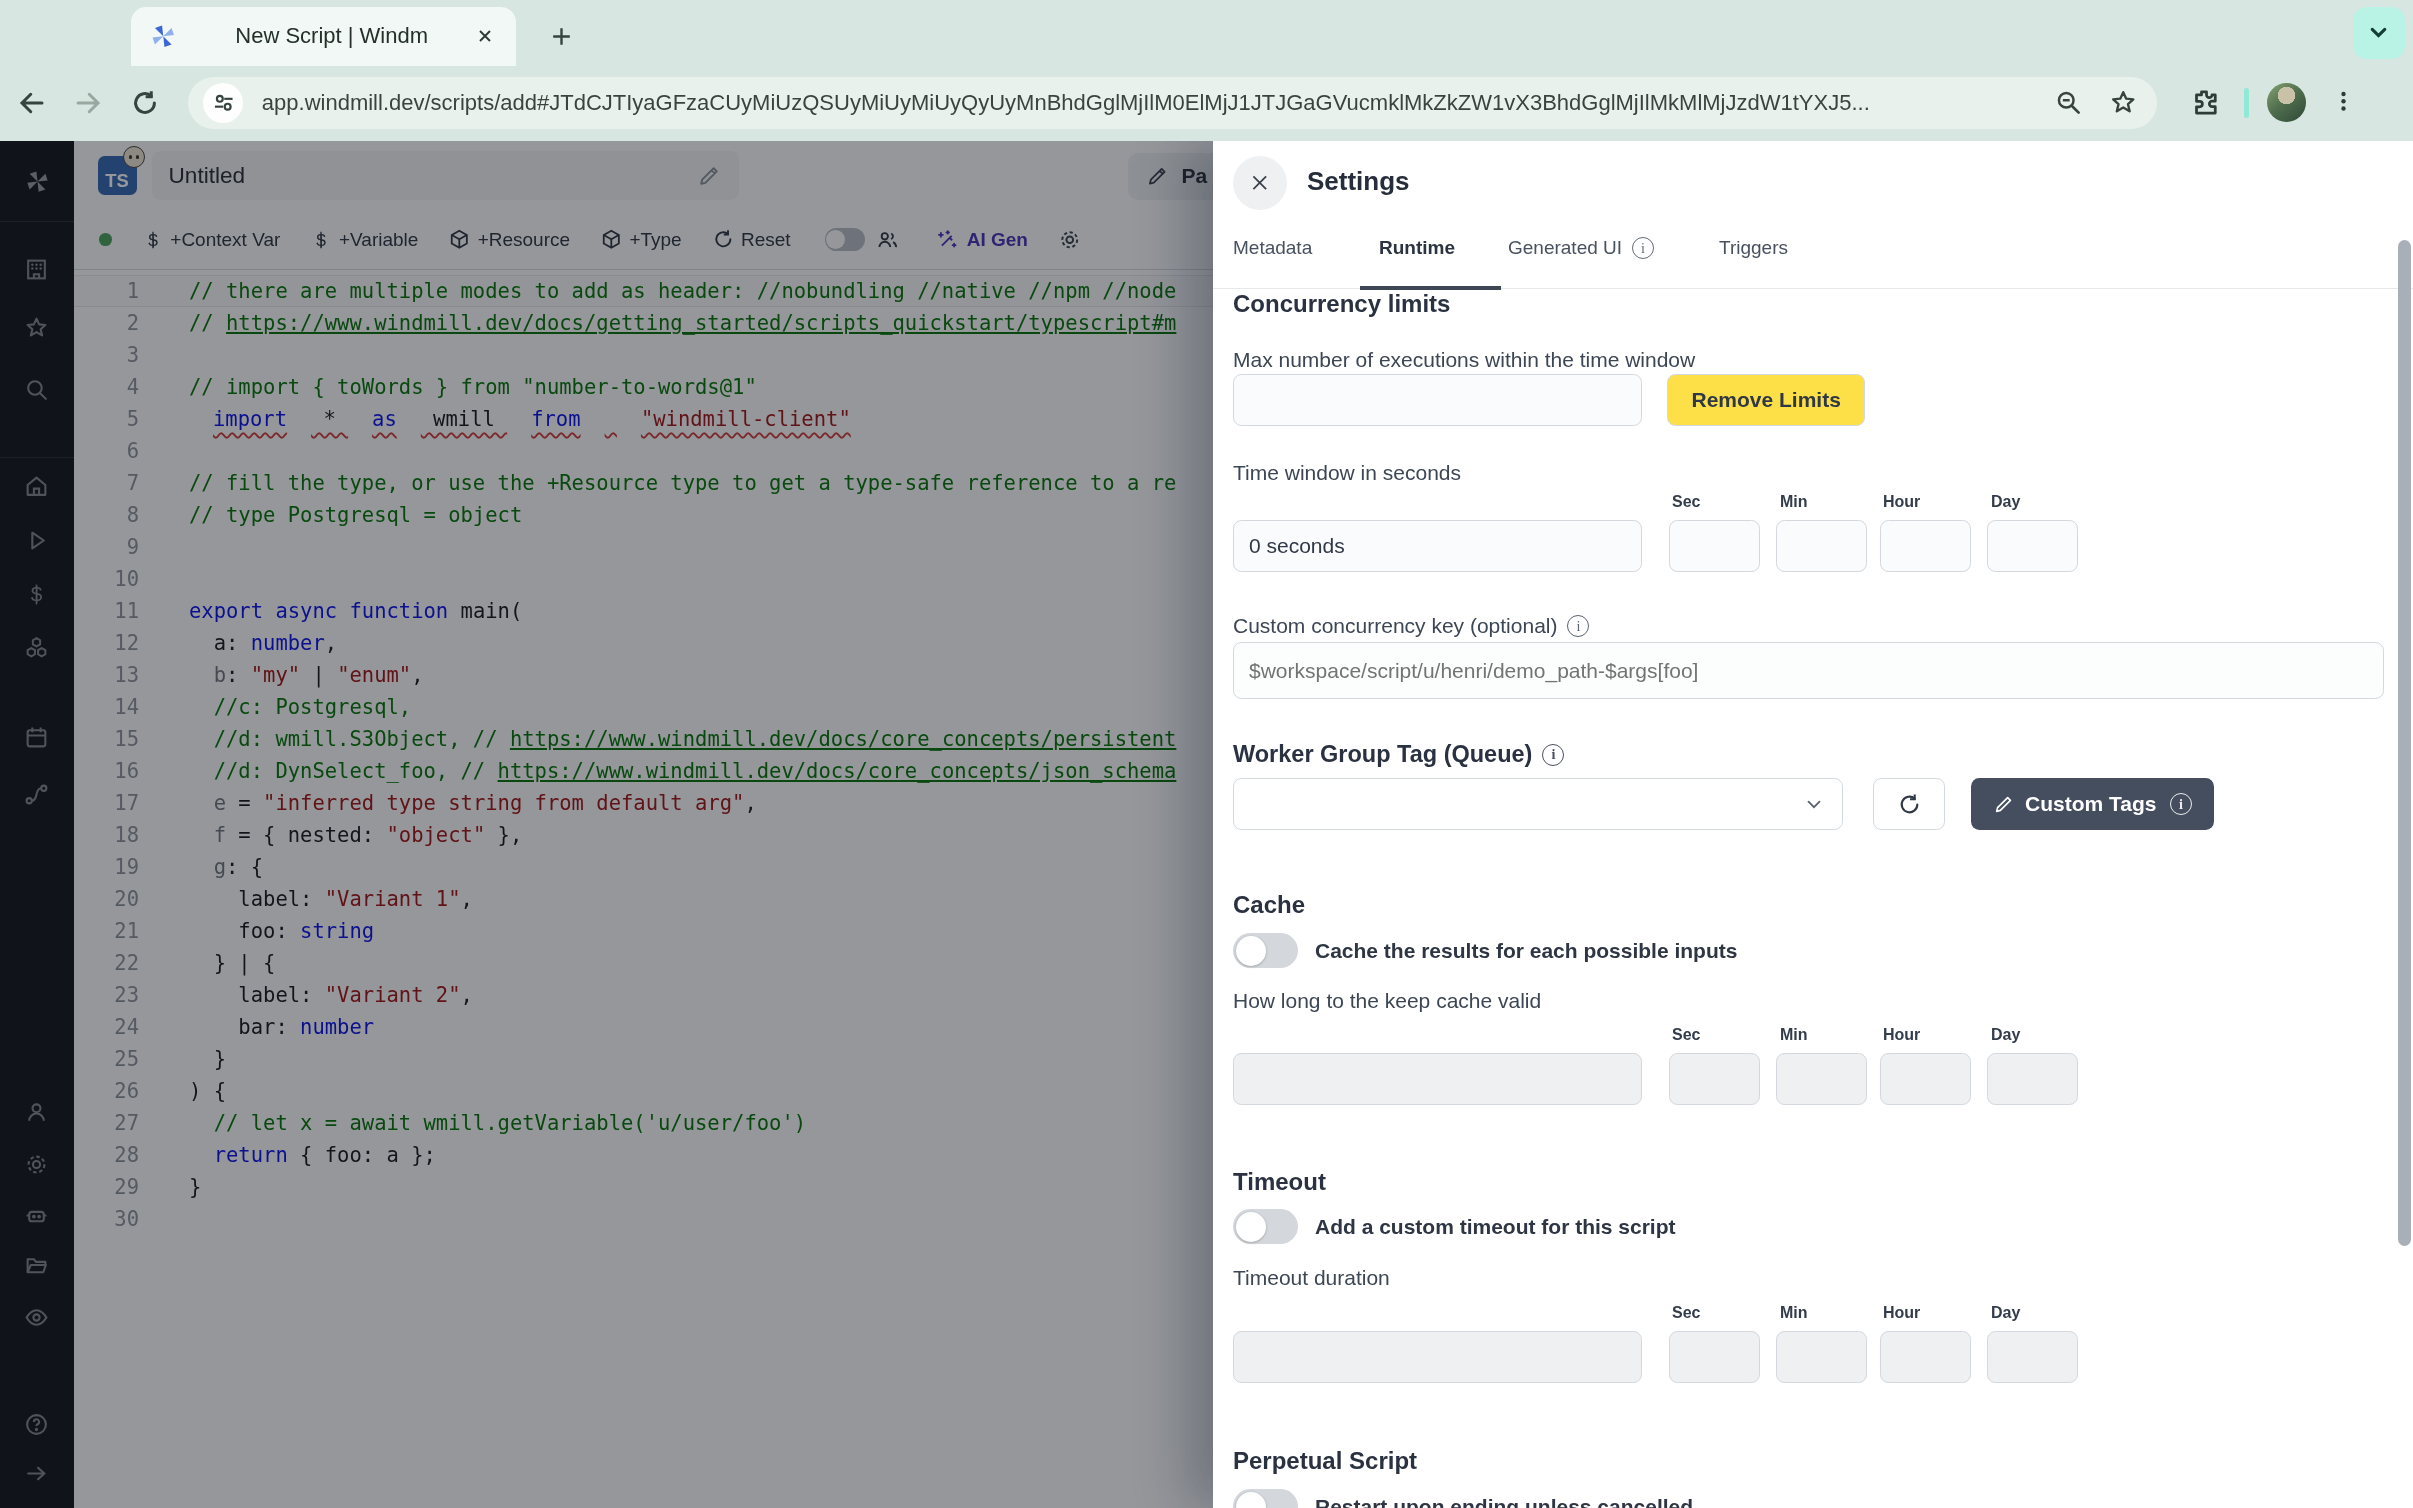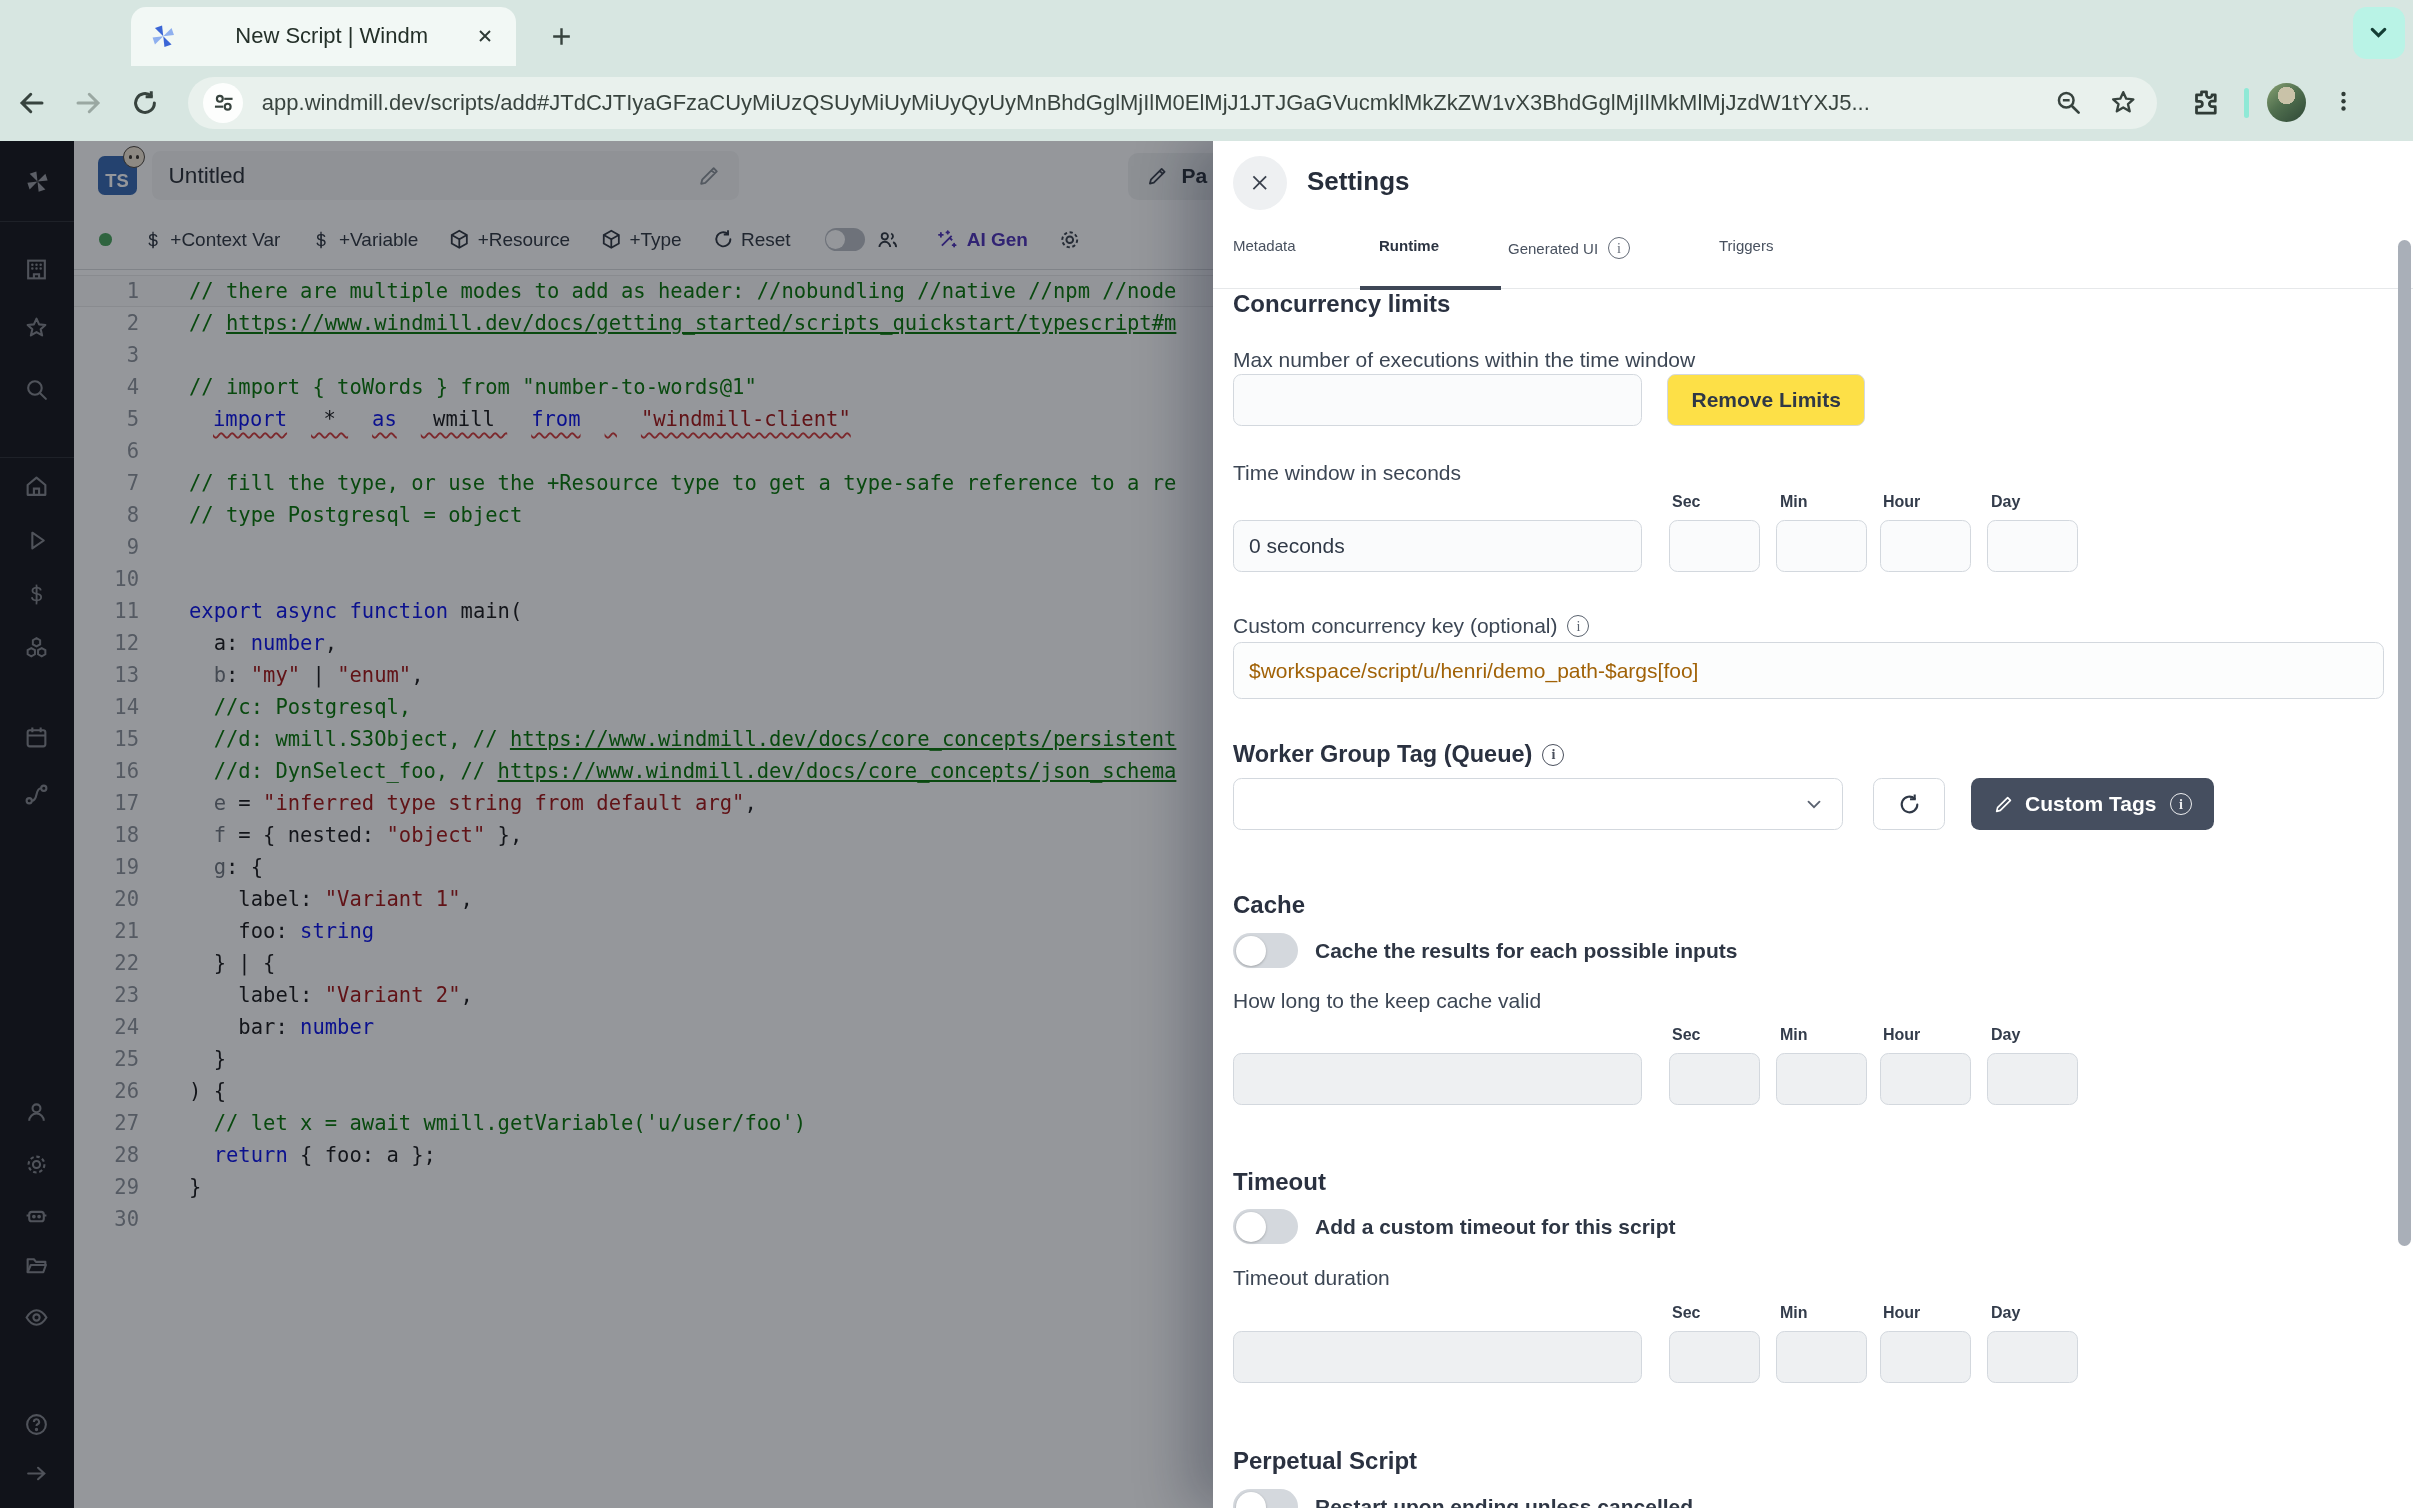--- a/index.html
+++ b/index.html
@@ -78,21 +78,21 @@
 
   .dim{position:absolute;left:0;top:0;bottom:0;width:1213px;background:rgba(14,19,28,0.44);z-index:5;}
 
   
   .drawer{position:absolute;right:0;top:0;width:1200px;height:100%;background:#fff;z-index:10;
           box-shadow:-25px 0 50px rgba(15,23,42,.28);overflow:hidden;}
   .close-btn{position:absolute;left:20px;top:15px;width:54px;height:54px;border-radius:50%;background:#eef0f2;
              display:flex;align-items:center;justify-content:center;font-size:25px;color:#3a414d;}
   .drawer-title{position:absolute;left:94px;top:25px;font-size:26px;font-weight:bold;color:#272e3b;}
   .tabs{position:absolute;left:0;top:81px;width:100%;height:67px;border-bottom:1.7px solid #e6e8ea;}
-  .tab-lbl{position:absolute;top:15px;font-size:15px;color:#48515f;display:flex;align-items:center;}
+  .tab-lbl{position:absolute;top:15px;font-size:19px;color:#48515f;display:flex;align-items:center;}
   .tab-lbl.active{color:#2c3442;font-weight:bold;}
   .tab-underline{position:absolute;left:147px;bottom:-1.7px;width:141px;height:4.2px;background:#3e4756;}
   .info-ic{display:inline-flex;width:22px;height:22px;border:1.7px solid currentColor;border-radius:50%;
            align-items:center;justify-content:center;font-size:14.2px;margin-left:10px;flex:0 0 auto;opacity:.85;}
   .info-ic::after{content:"i";font-family:"Liberation Serif",serif;}
 
   .sec-h{position:absolute;left:20px;font-size:24px;font-weight:bold;color:#2a3140;display:flex;align-items:center;}
   .lbl{position:absolute;left:20px;font-size:21px;color:#3c4654;display:flex;align-items:center;}
   .inp{position:absolute;height:52px;border:1.7px solid #d3d8de;border-radius:8.4px;background:#fafbfc;
        font-size:21px;color:#2f3846;display:flex;align-items:center;padding:0 15px;}
@@ -466,21 +466,21 @@
         <div class="inp" style="left:456px;top:379px;width:91px"></div>
         <div class="inp" style="left:563px;top:379px;width:91px"></div>
         <div class="inp" style="left:667px;top:379px;width:91px"></div>
         <div class="inp" style="left:774px;top:379px;width:91px"></div>
       </div>
 
       <div class="lbl" style="top:473px">
         <span>Custom concurrency key (optional)</span>
         <span class="info-ic"></span>
       </div>
-      <div class="inp" style="left:20px;top:501px;width:1151px;height:57px;background:#fcfdfd;color:#a16207">$workspace/script/u/henri/demo_path-$args[foo]</div>
+      <div class="inp" style="left:20px;top:501px;width:1151px;height:57px;background:#fcfdfd;color:#737373">$workspace/script/u/henri/demo_path-$args[foo]</div>
 
       <div class="sec-h" style="top:600px;font-size:23.5px">
         <span>Worker Group Tag (Queue)</span>
         <span class="info-ic"></span>
       </div>
       <div class="select" style="top:637px">
         <svg width="22" height="22" viewBox="0 0 24 24">
             <path d="M6 9.5 L12 15.5 L18 9.5" stroke="#5a6270" stroke-width="2" fill="none" stroke-linecap="round"></path>
           </svg>
       </div>

